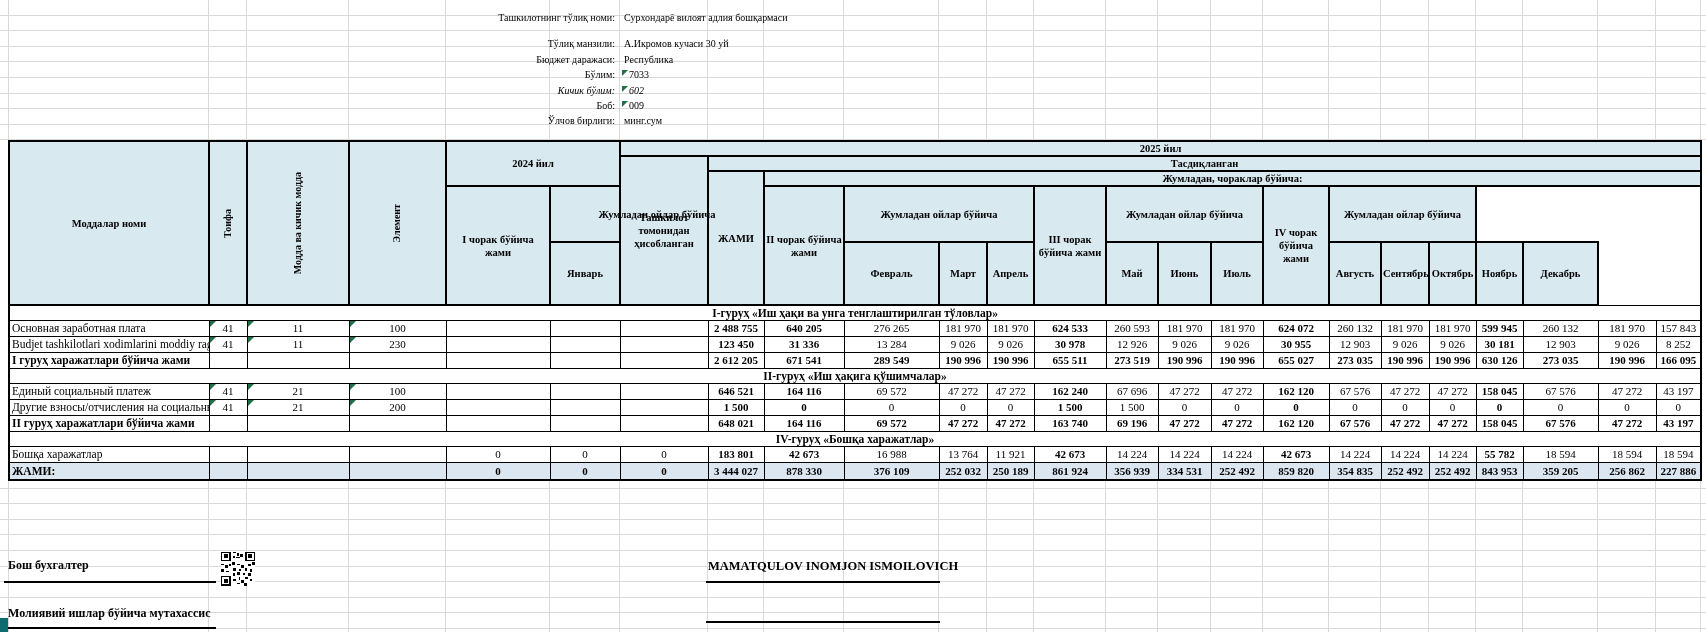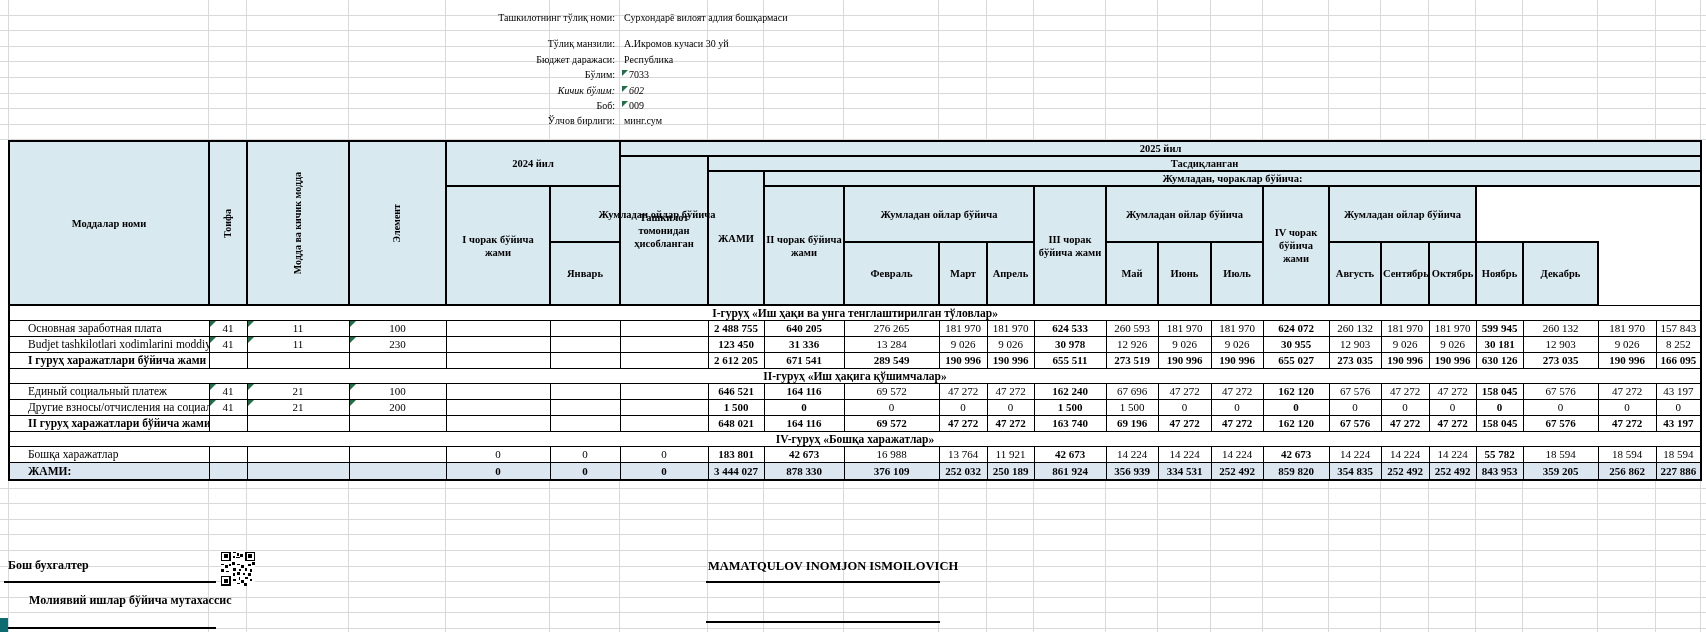--- a/index.html
+++ b/index.html
@@ -40,21 +40,21 @@
   thead tr.h4 { height: 56px; }
   thead tr.h5 { height: 63px; }
   thead tr.h5 th { font-size: 11px; }
   .vert { writing-mode: vertical-rl; transform: rotate(180deg); margin: 0 auto;
     font-size: 10px; font-weight: bold; white-space: nowrap; }
   #budget-table tbody tr { height: 16px; }
   #budget-table tbody tr.grp { height: 15px; }
   #budget-table tbody tr.grand { height: 18px; }
   #budget-table tbody td { font-size: 11px; text-align: center; vertical-align: middle;
     white-space: nowrap; padding: 0 1px; position: relative; background: #fff; }
-  #budget-table tbody td.nm { text-align: left; padding-left: 18px; font-size: 11.5px; }
+  #budget-table tbody td.nm { text-align: left; padding-left: 2px; font-size: 11.5px; }
   #budget-table tbody td.group-title { font-weight: bold; font-size: 11.5px; background: #fff; }
   #budget-table tbody tr.tot td, #budget-table tbody tr.grand td { font-weight: bold; }
   #budget-table tbody tr.grand td { background: #dce6f1; }
   #budget-table tbody td.b { font-weight: bold; }
   td.mkc::before { content: ""; position: absolute; left: 0; top: 0;
     border-top: 6px solid #1e7145; border-right: 6px solid transparent; }
 
   
   .sig-label { position: absolute; font-weight: bold; font-size: 12px; z-index: 3; white-space: nowrap; }
   .sig-name { position: absolute; font-weight: bold; font-size: 12.5px; z-index: 3; white-space: nowrap; }
@@ -445,18 +445,18 @@
   <svg id="qr" width="34" height="37" viewBox="0 0 25 25" shape-rendering="crispEdges">
     <rect width="25" height="25" fill="#fff"></rect>
     <path fill="#000" d="M0 0h7v7H0z M18 0h7v7h-7z M0 18h7v7H0z"></path>
     <path fill="#fff" d="M1 1h5v5H1z M19 1h5v5h-5z M1 19h5v5H1z"></path>
     <path fill="#000" d="M2 2h3v3H2z M20 2h3v3h-3z M2 20h3v3H2z"></path>
     <path fill="#000" d="M9 0h2v1H9zM12 1h1v2h-1zM9 3h1v2H9zM11 4h3v1h-3zM14 2h2v2h-2zM0 9h2v1H0zM3 10h2v2H3zM6 9h1v2H6zM8 8h2v2H8zM12 9h2v1h-2zM15 10h2v2h-2zM20 9h2v2h-2zM23 8h2v2h-2zM9 12h2v2H9zM13 13h2v1h-2zM18 12h1v2h-1zM21 13h2v2h-2zM0 13h2v2H0zM4 14h2v1H4zM9 16h1v2H9zM12 15h2v2h-2zM16 16h2v1h-2zM20 16h2v2h-2zM9 20h2v2H9zM13 19h1v2h-1zM15 21h2v2h-2zM18 19h2v1h-2zM21 20h2v2h-2zM12 23h2v1h-2zM17 23h2v2h-2z"></path>
   </svg>
   <div class="sig-name" style="left:708px; top:559px;">MAMATQULOV INOMJON ISMOILOVICH</div>
   <div class="sig-line" style="left:4px; top:581px; width:212px;"></div>
   <div class="sig-line" style="left:706px; top:581px; width:234px;"></div>
-  <div class="sig-label" style="left:8px; top:593px;padding-left:21px;">Молиявий ишлар бўйича мутахассис</div>
+  <div class="sig-label" style="left:8px; top:606px;">Молиявий ишлар бўйича мутахассис</div>
   <div class="sig-line" style="left:4px; top:627px; width:212px;"></div>
   <div class="sig-line" style="left:706px; top:621px; width:234px;"></div>
 
   <div id="corner-teal"></div>
 </div>
 
 </body></html>

